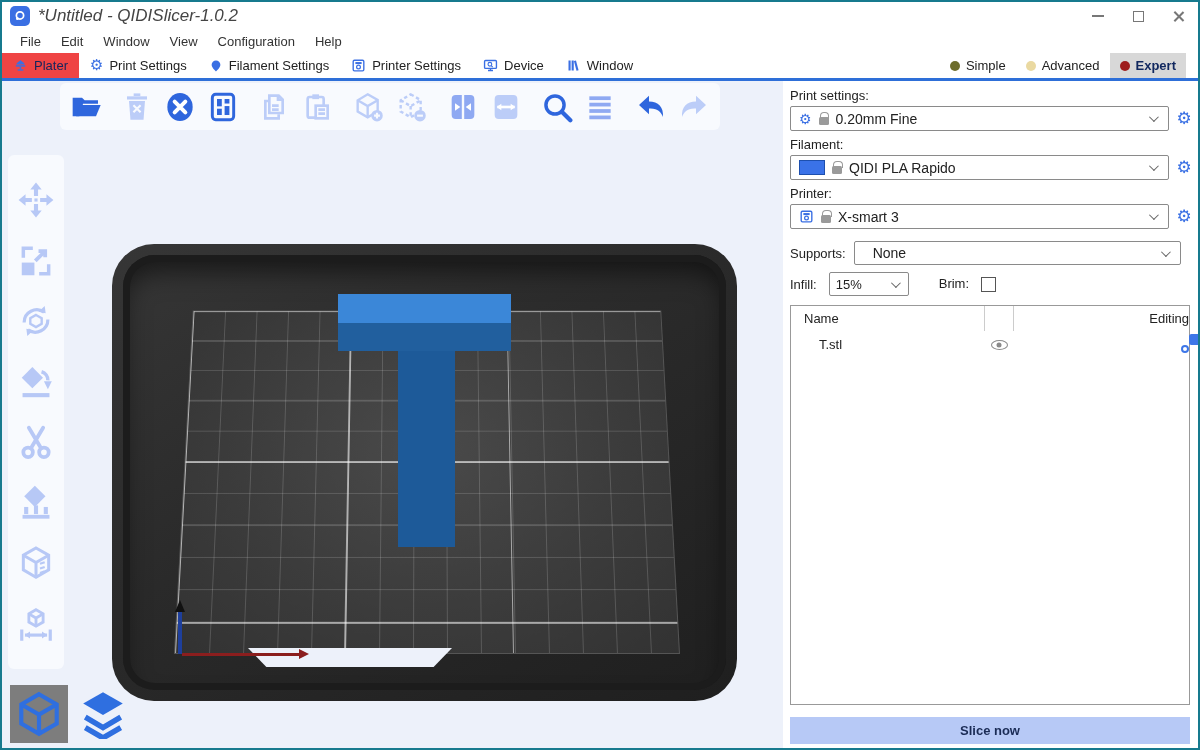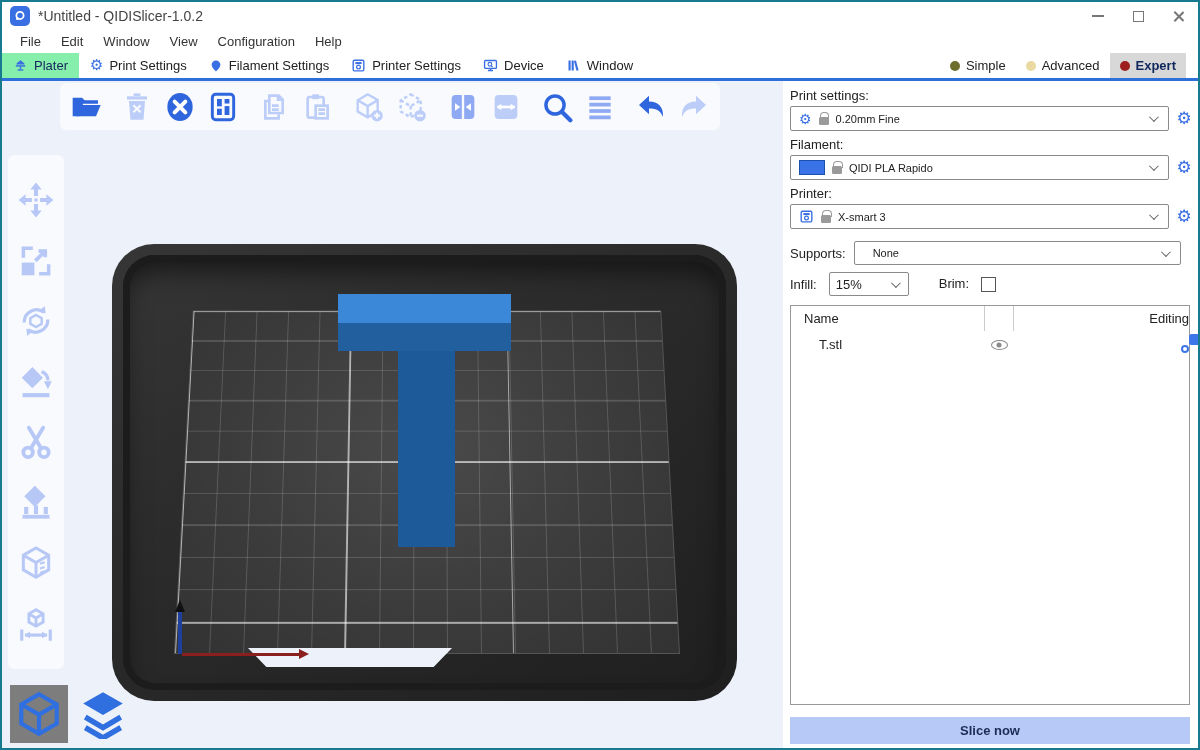--- a/index.html
+++ b/index.html
@@ -10,39 +10,39 @@
   }
   .window {
     width:1200px; height:750px; border:2px solid #177a8e;
     display:flex; flex-direction:column; background:#fff; overflow:hidden;
   }
 
   
   .titlebar { height:28px; display:flex; align-items:center; background:#fff; flex:0 0 auto; }
   .app-logo { width:20px; height:20px; border-radius:5px; background:#3a6fe3; margin:0 8px 0 8px;
     display:flex; align-items:center; justify-content:center; }
-  .title-text { color:#444; font-size:14px; }
+  .title-text { color:#444; font-size:17px;font-style:italic; }
   .win-controls { margin-left:auto; display:flex; align-items:center; height:100%; }
   .win-btn { width:40px; height:100%; display:flex; align-items:center; justify-content:center; cursor:default; }
   .ic-min { width:12px; height:2px; background:#777; }
   .ic-max { width:11px; height:11px; border:1.5px solid #777; }
   .ic-close { position:relative; width:13px; height:13px; }
   .ic-close::before,.ic-close::after { content:''; position:absolute; left:6px; top:0; width:1.6px; height:13px; background:#777; }
   .ic-close::before { transform:rotate(45deg); }
   .ic-close::after { transform:rotate(-45deg); }
 
   
   .menubar { height:23px; display:flex; align-items:center; padding-left:8px; background:#fff; flex:0 0 auto; }
   .menu-item { padding:0 10px; color:#333; font-size:13px; cursor:default; }
 
   
   .tabbar { height:28px; display:flex; align-items:stretch; background:#fff;
     border-bottom:3px solid #2e6fd8; flex:0 0 auto; }
   .tab { display:flex; align-items:center; gap:6px; padding:0 11px; font-size:13px; color:#222; cursor:default; }
-  .tab.selected { background:#86efac; color:#14245c; }
+  .tab.selected { background:#ef4444; color:#14245c; }
   .tab svg { flex:0 0 auto; }
   .gear-glyph { font-family:"DejaVu Sans",sans-serif; color:#3a6fe3; font-size:15px; line-height:1; }
   .modes { margin-left:auto; display:flex; align-items:stretch; padding-right:12px; }
   .mode { display:flex; align-items:center; gap:6px; padding:0 10px; font-size:13px; color:#222; }
   .mode .dot { width:10px; height:10px; border-radius:50%; }
   .mode.selected { background:#d8d8d8; font-weight:bold; color:#10275e; }
 
   
   .main { flex:1; display:flex; min-height:0; }
 
@@ -98,21 +98,21 @@
   .t-front { position:absolute; left:0; top:29px; width:173px; height:28px; background:#215f9e; }
   .t-stem  { position:absolute; left:60px; top:57px; width:57px; height:196px; background:#1d5a99; }
 
   
   .sidebar { flex:0 0 415px; background:#fff; display:flex; flex-direction:column;
     padding:5px 3px 3px 7px; }
   .sb-label { font-size:13px; color:#222; margin:2px 0 3px 0; }
   .combo-row { display:flex; align-items:center; gap:4px; margin-bottom:4px; }
   .combo { flex:1; height:25px; border:1px solid #8a8a8a; background:#fff; border-radius:2px;
     display:flex; align-items:center; gap:7px; padding:0 8px; }
-  .combo .txt { font-size:11px; color:#222; }
+  .combo .txt { font-size:14px; color:#222; }
   .chev { width:7px; height:7px; border-right:1.6px solid #666; border-bottom:1.6px solid #666;
     transform:rotate(45deg) translateY(-2px); margin-left:auto; margin-right:4px; flex:0 0 auto; }
   .gear-btn { width:22px; height:22px; display:flex; align-items:center; justify-content:center;
     font-family:"DejaVu Sans",sans-serif; font-size:17px; color:#3a70e4; line-height:1; }
   .lock { position:relative; width:10px; height:8px; background:#9a9a9a; border-radius:1.5px; margin-top:5px; flex:0 0 auto; }
   .lock::before { content:''; position:absolute; left:1.3px; top:-5px; width:7.4px; height:6px;
     border:1.8px solid #9a9a9a; border-bottom:none; border-radius:4px 4px 0 0; }
   .swatch { width:26px; height:15px; background:#3a72e8; border:1px solid #1d4fae; flex:0 0 auto; }
 
   .supports-row { display:flex; align-items:center; gap:8px; margin:8px 0 0 0; }

